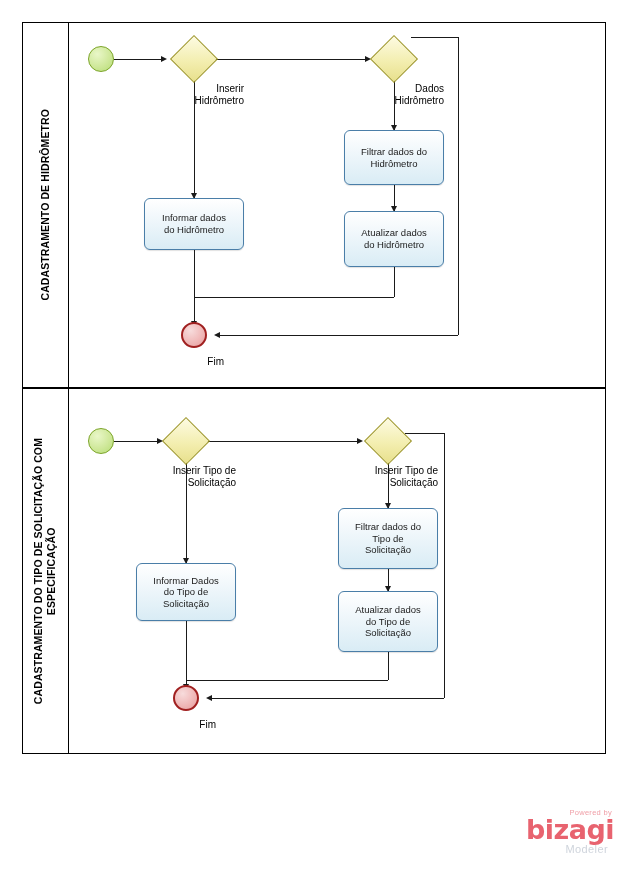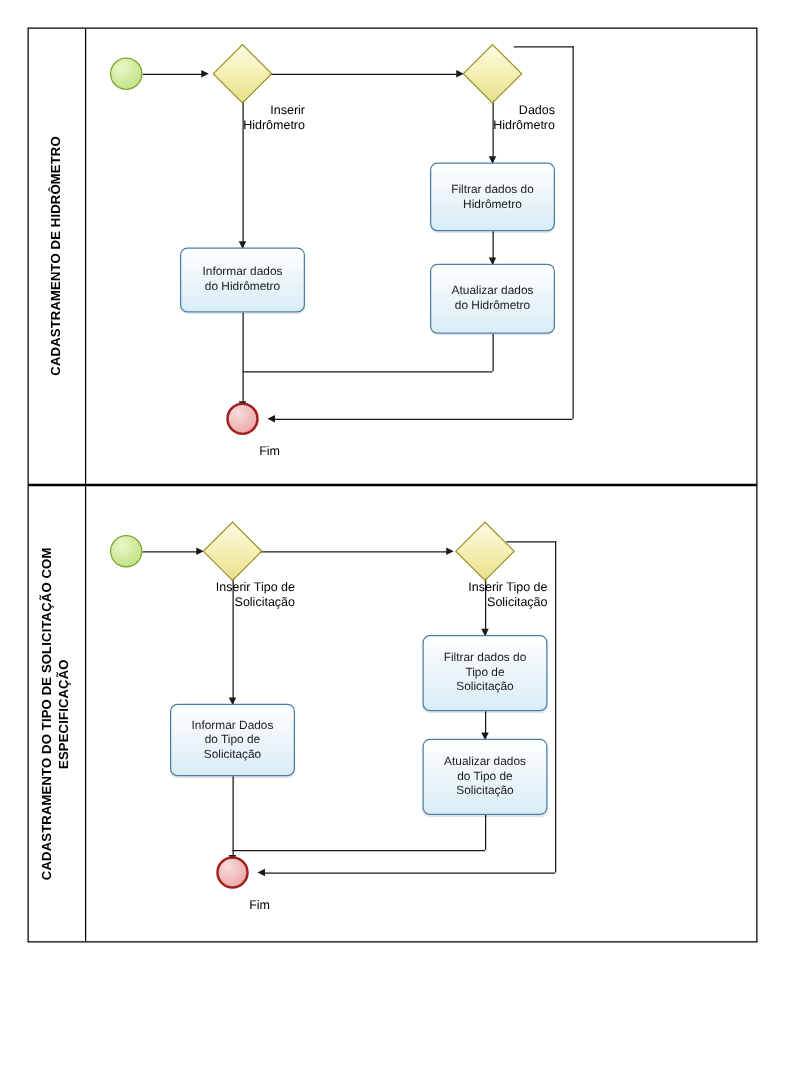--- a/index.html
+++ b/index.html
@@ -272,14 +272,19 @@
 do Tipo de
 Solicitação</div>
 
   <div class="task" style="left:136px; top:563px; width:100px; height:58px;">Informar Dados
 do Tipo de
 Solicitação</div>
 
   <div class="end-event" style="left:173px; top:685px;"></div>
   <div class="label" style="left:156px; top:719px; width:60px;">Fim</div>
 
+  <div id="logo">
+    <div class="logo-powered">Powered by</div>
+    <div class="logo-word">bizagi</div>
+    <div class="logo-sub">Modeler</div>
+  </div>
 
 </div>
 
 </body></html>

